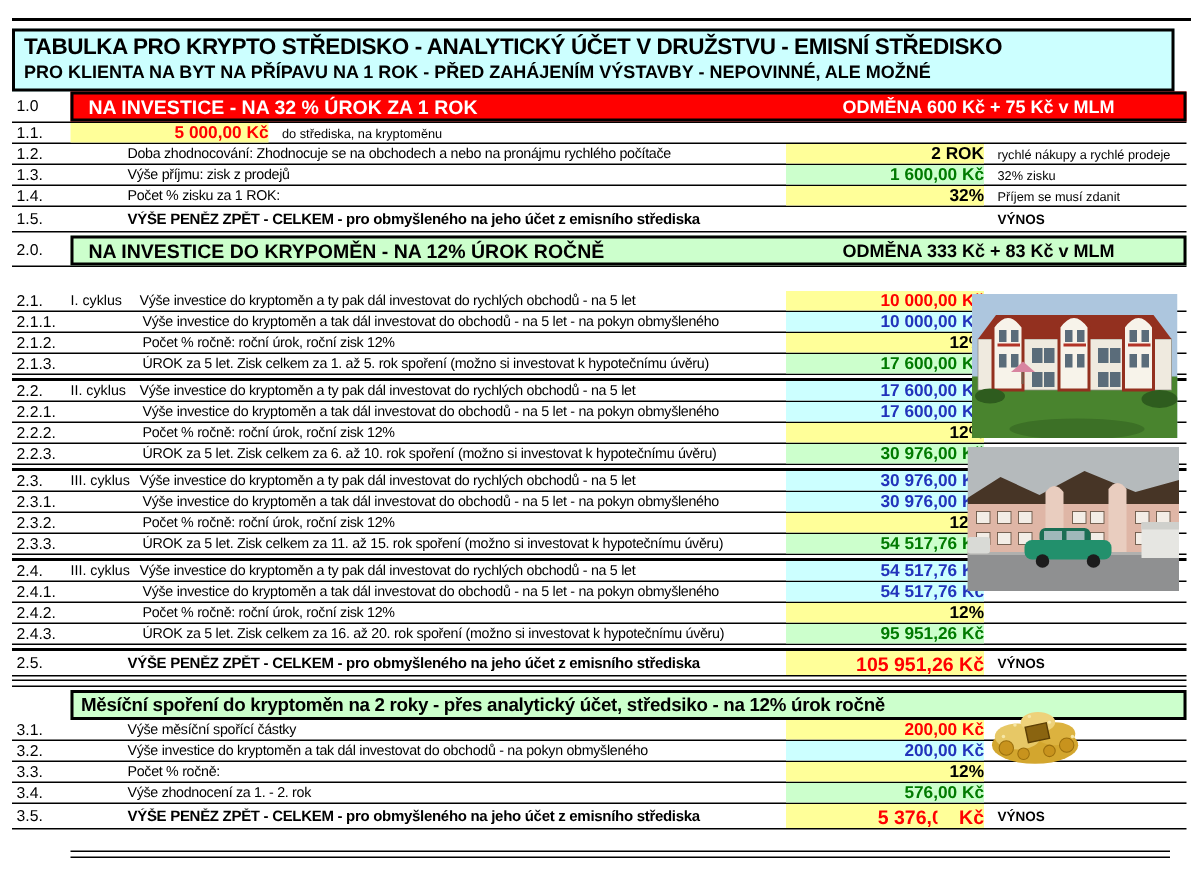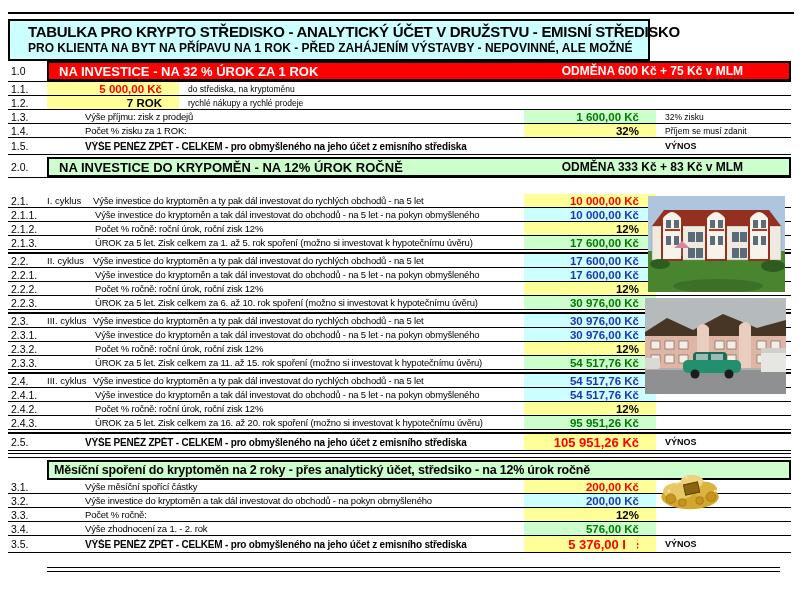--- a/index.html
+++ b/index.html
@@ -1,40 +1,40 @@
 <!DOCTYPE html>
 <html><head>
 <meta charset="utf-8">
 <style>
   html,body{margin:0;padding:0;background:#fff;}
   .stage{position:relative;width:799px;height:589px;background:#ffffff;overflow:hidden;
          font-family:"Liberation Sans","DejaVu Sans",sans-serif;color:#000;}
   .toprule{position:absolute;left:8px;top:12px;width:786px;height:0;border-top:2px solid #000;}
   .content{position:absolute;left:8px;top:19px;width:783px;}
 
-  .titlebox{box-sizing:border-box;width:642px;height:42px;border:2px solid #000;background:#ccffff;
-            padding:2px 18px;}
+  .titlebox{box-sizing:border-box;width:775px;height:42px;border:2px solid #000;background:#ccffff;
+            padding:2px 6px;}
   .t1{font-weight:bold;font-size:15px;white-space:nowrap;letter-spacing:-0.3px;}
   .t2{font-weight:bold;font-size:12px;white-space:nowrap;margin-top:1px;}
 
   .row{display:flex;align-items:center;height:13px;border-bottom:1px solid #000;}
   .row.tall{height:16px;}
   .row.band-row{height:20px;}
   .mt2{margin-top:2px;}
   .mb2{margin-bottom:16px;}
   .gt{border-top:2px solid #000;margin-top:2px;}
 
   .c-num{flex:0 0 39px;width:39px;box-sizing:border-box;padding-left:3px;font-size:10.5px;white-space:nowrap;}
   .c-cyk{flex:0 0 46px;width:46px;font-size:9.5px;white-space:nowrap;}
   .c-desc{flex:1;font-size:9.5px;white-space:nowrap;overflow:hidden;letter-spacing:-0.2px;}
   .c-desc.i1{padding-left:38px;}
   .c-desc.i2{padding-left:48px;}
   .c-desc.b{font-weight:bold;font-size:10px;}
   .c-val{flex:0 0 132px;width:132px;box-sizing:border-box;height:100%;display:flex;align-items:center;
-         justify-content:flex-end;padding-right:17px;font-weight:bold;font-size:11.5px;white-space:nowrap;}
+         justify-content:flex-end;padding-right:0;font-weight:bold;font-size:11.5px;white-space:nowrap;}
   .c-val.big{font-size:13px;}
   .vy{background:#ffff99;color:#ff0000;}
   .vk{background:#ffff99;color:#000;}
   .vg{background:#ccffcc;color:#007a00;}
   .vc{background:#ccffff;color:#2233bb;}
   .c-note{flex:0 0 135px;width:135px;box-sizing:border-box;padding-left:9px;font-size:8.5px;white-space:nowrap;}
   .c-note.nb{font-weight:bold;font-size:9px;}
 
   .band{flex:1;height:100%;box-sizing:border-box;border:2px solid #000;display:flex;align-items:center;
         justify-content:space-between;padding:0 10px;}
@@ -77,21 +77,22 @@
       </div>
     </div>
 
     <div class="row">
       <div class="c-num">1.1.</div>
       <div class="c-val vy">5 000,00 Kč</div>
       <div class="c-note">do střediska, na kryptoměnu</div>
     </div>
     <div class="row">
       <div class="c-num">1.2.</div>
-      <div class="c-val vk">7 ROK</div>
+      <div class="c-desc i1">Doba zhodnocování: Zhodnocuje se na obchodech a nebo na pronájmu rychlého počítače</div>
+      <div class="c-val vk">2 ROK</div>
       <div class="c-note">rychlé nákupy a rychlé prodeje</div>
     </div>
     <div class="row">
       <div class="c-num">1.3.</div>
       <div class="c-desc i1">Výše příjmu: zisk z prodejů</div>
       <div class="c-val vg">1 600,00 Kč</div>
       <div class="c-note">32% zisku</div>
     </div>
     <div class="row">
       <div class="c-num">1.4.</div>

